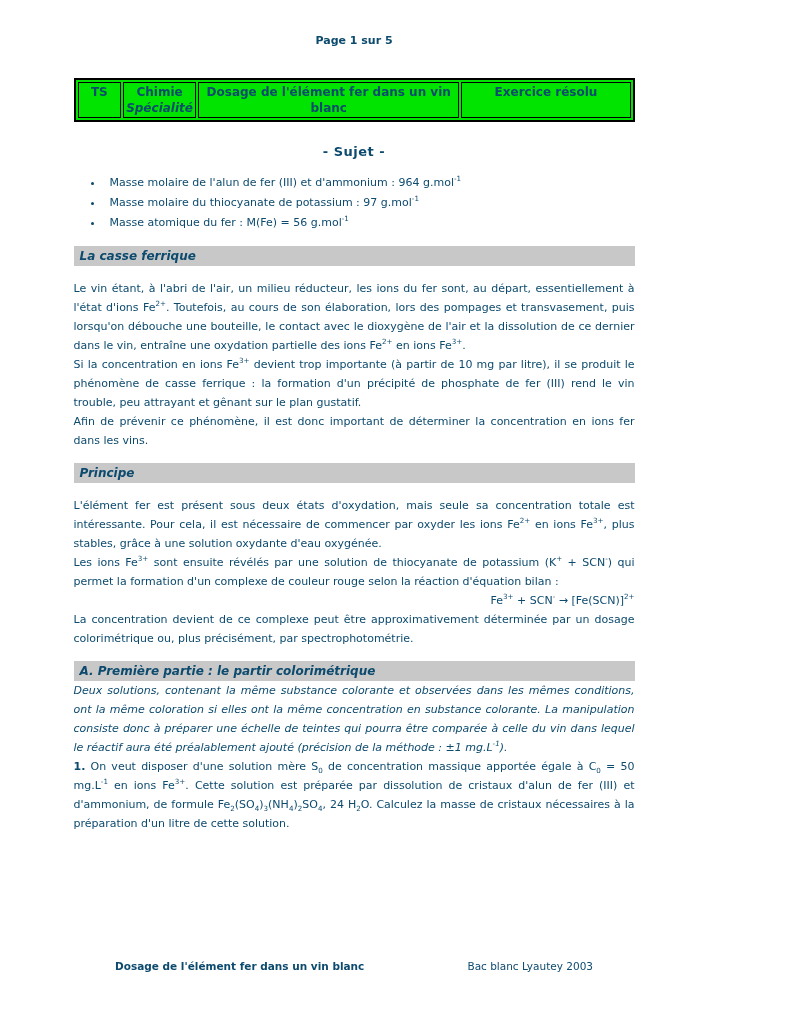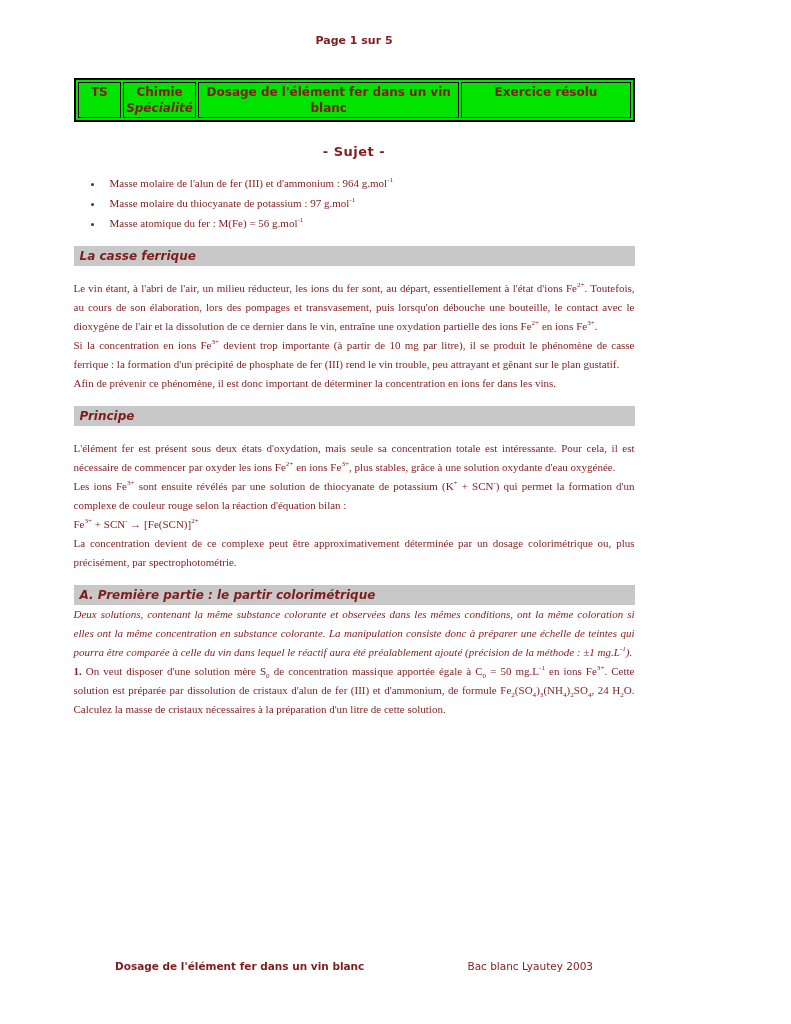--- a/index.html
+++ b/index.html
@@ -2,21 +2,21 @@
 <html lang="fr" style="--green: #00e400; --gray: #c8c8c8;"><head>
 <meta charset="utf-8">
 <style>
   :root{
     --green:#00e400;
     --gray:#c8c8c8;
   }
   *{box-sizing:border-box;}
   html,body{margin:0;padding:0;background:#ffffff;}
   .page{
-    width:708px;height:1024px;background:#ffffff;color:#7f1d1d;
+    width:708px;height:1024px;background:#ffffff;color:#0c4a6e;
     font-family:"DejaVu Sans",sans-serif;
     position:relative;overflow:hidden;
   }
   .page-header{
     padding-top:34px;text-align:center;
     font-size:11px;font-weight:bold;
   }
   .content{width:561px;margin:8px auto;}
   
   .title-table{
@@ -37,31 +37,31 @@
     text-align:center;font-weight:bold;font-size:13px;
     margin:22px 0 0 0;letter-spacing:0.5px;
   }
   
   .section-bar{
     background:var(--gray);
     font-weight:bold;font-style:italic;font-size:12px;
     padding:3px 6px;margin:13px 0 0 0;
   }
   
-  .body-text{font-size:11px;line-height:19px;text-align:justify;font-family:Liberation Serif, serif;}
+  .body-text{font-size:11px;line-height:19px;text-align:justify;}
   .body-text p{margin:0;}
   .first-block{margin-top:13px;}
   ul.data-list{
     margin:14px 0 6px 0;padding-left:30px;list-style:disc;
   }
   ul.data-list li{
     font-size:11px;line-height:20px;padding-left:6px;
   }
   .equation{
-    text-align:left;font-size:11px;line-height:19px;
+    text-align:right;font-size:11px;line-height:19px;
   }
   .intro-italic{font-style:italic;margin-top:14px;}
   .question{margin-top:15px;}
   sup{font-size:0.65em;line-height:0;}
   sub{font-size:0.65em;line-height:0;}
   b{font-weight:bold;}
   
   .page-footer{
     position:absolute;left:115px;right:115px;top:960px;
     display:flex;justify-content:space-between;align-items:baseline;

